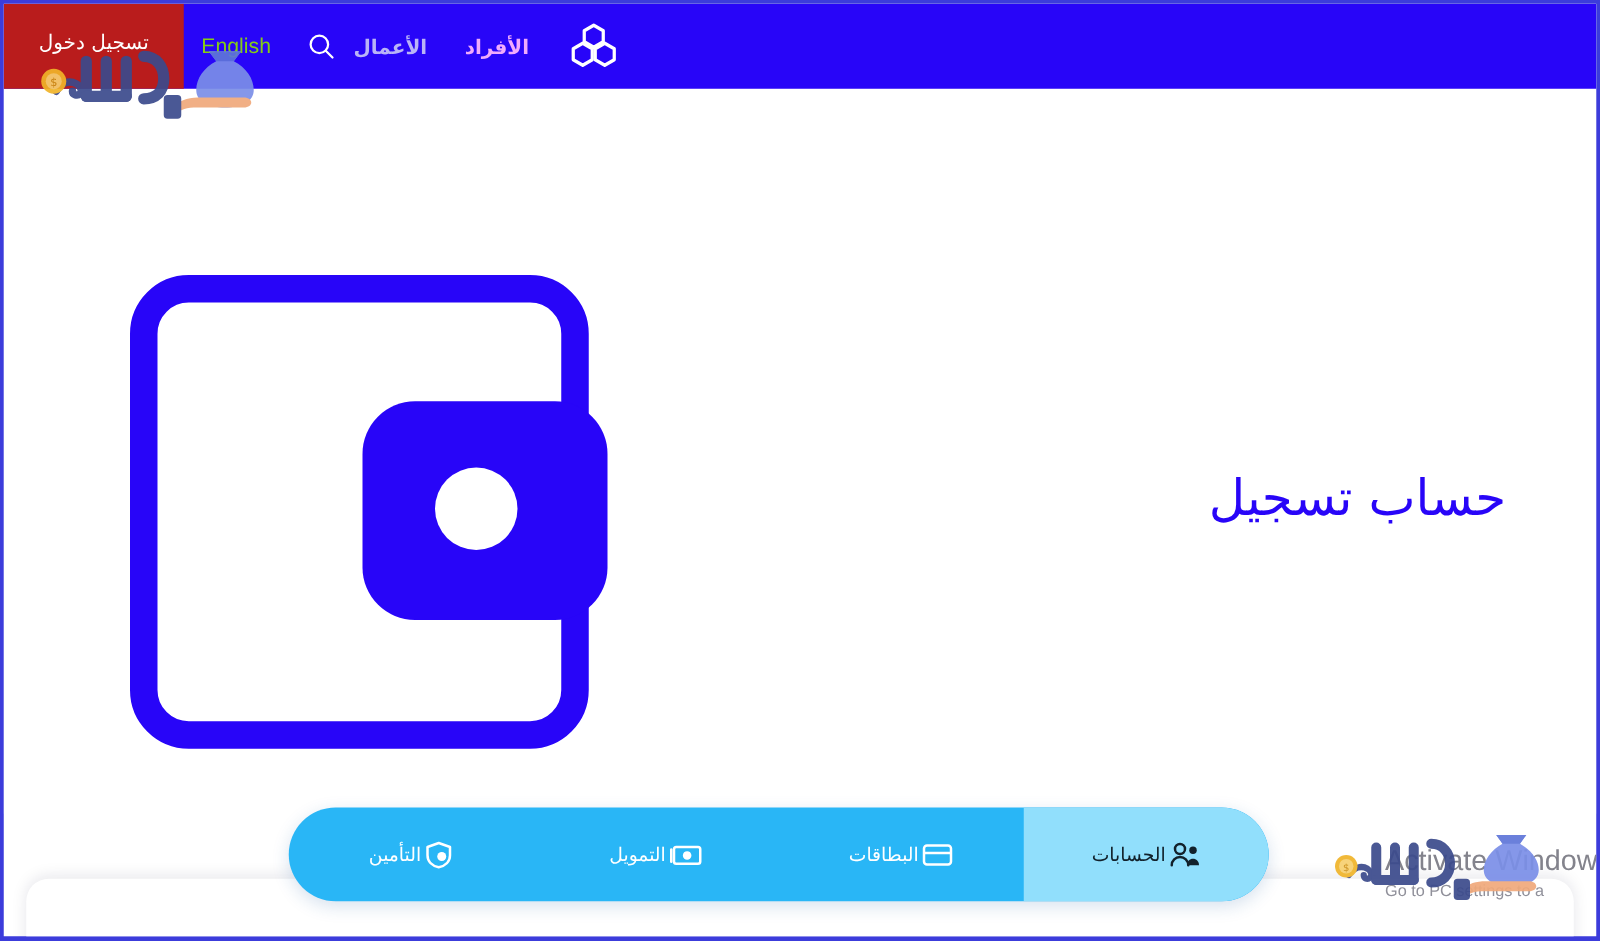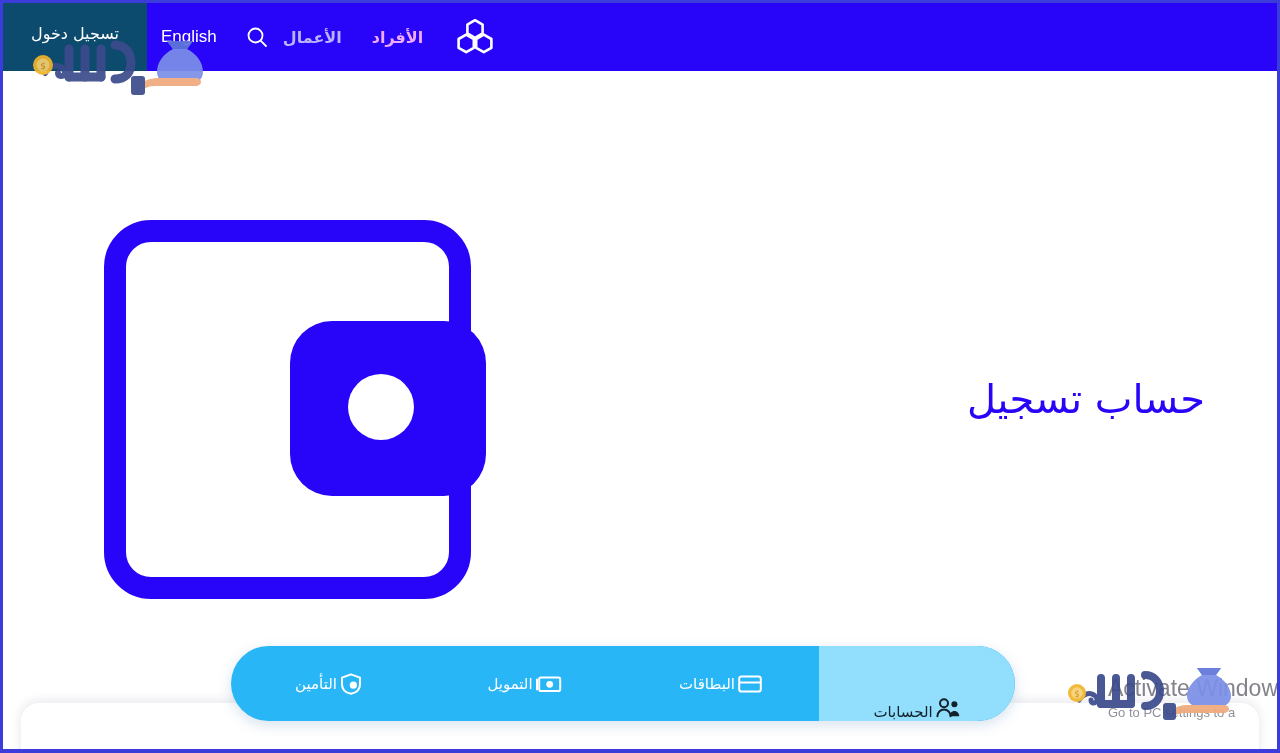--- a/index.html
+++ b/index.html
@@ -67,35 +67,35 @@
     display:flex; align-items:center; justify-content:center;
     width:52px; height:100%;
     cursor:pointer;
   }
   .search-btn svg { display:block; }
 
   .lang-btn {
     display:flex; align-items:center;
     padding:0 14px;
     height:100%;
-    color:#ffffff;
+    color:#84cc16;
     font-size:17px;
     font-family:"Liberation Sans",sans-serif;
     white-space:nowrap;
     cursor:pointer;
   }
 
   .login-btn {
     display:flex;
     align-items:flex-start;
     justify-content:center;
     padding-top:21px;
     width:144px;
     height:100%;
-    background:#0c4a6e;
+    background:#b91c1c;
     color:#ffffff;
     font-size:16px;
     font-weight:400;
     white-space:nowrap;
     cursor:pointer;
   }
 
   
   .hero {
     position:absolute;
@@ -170,21 +170,20 @@
     gap:2px;
     height:100%;
     color:#ffffff;
     cursor:pointer;
     user-select:none;
   }
   .tab.active {
     background:#91dffc;
     color:#12212b;
     border-radius:0 38px 38px 0;   
-    align-items:flex-end;
   }
   .tab-icon { height:26px; display:flex; align-items:center; justify-content:center; }
   .tab-icon svg { display:block; }
   .tab-label {
     font-size:15px;
     line-height:18px;
     white-space:nowrap;
   }
 
   

